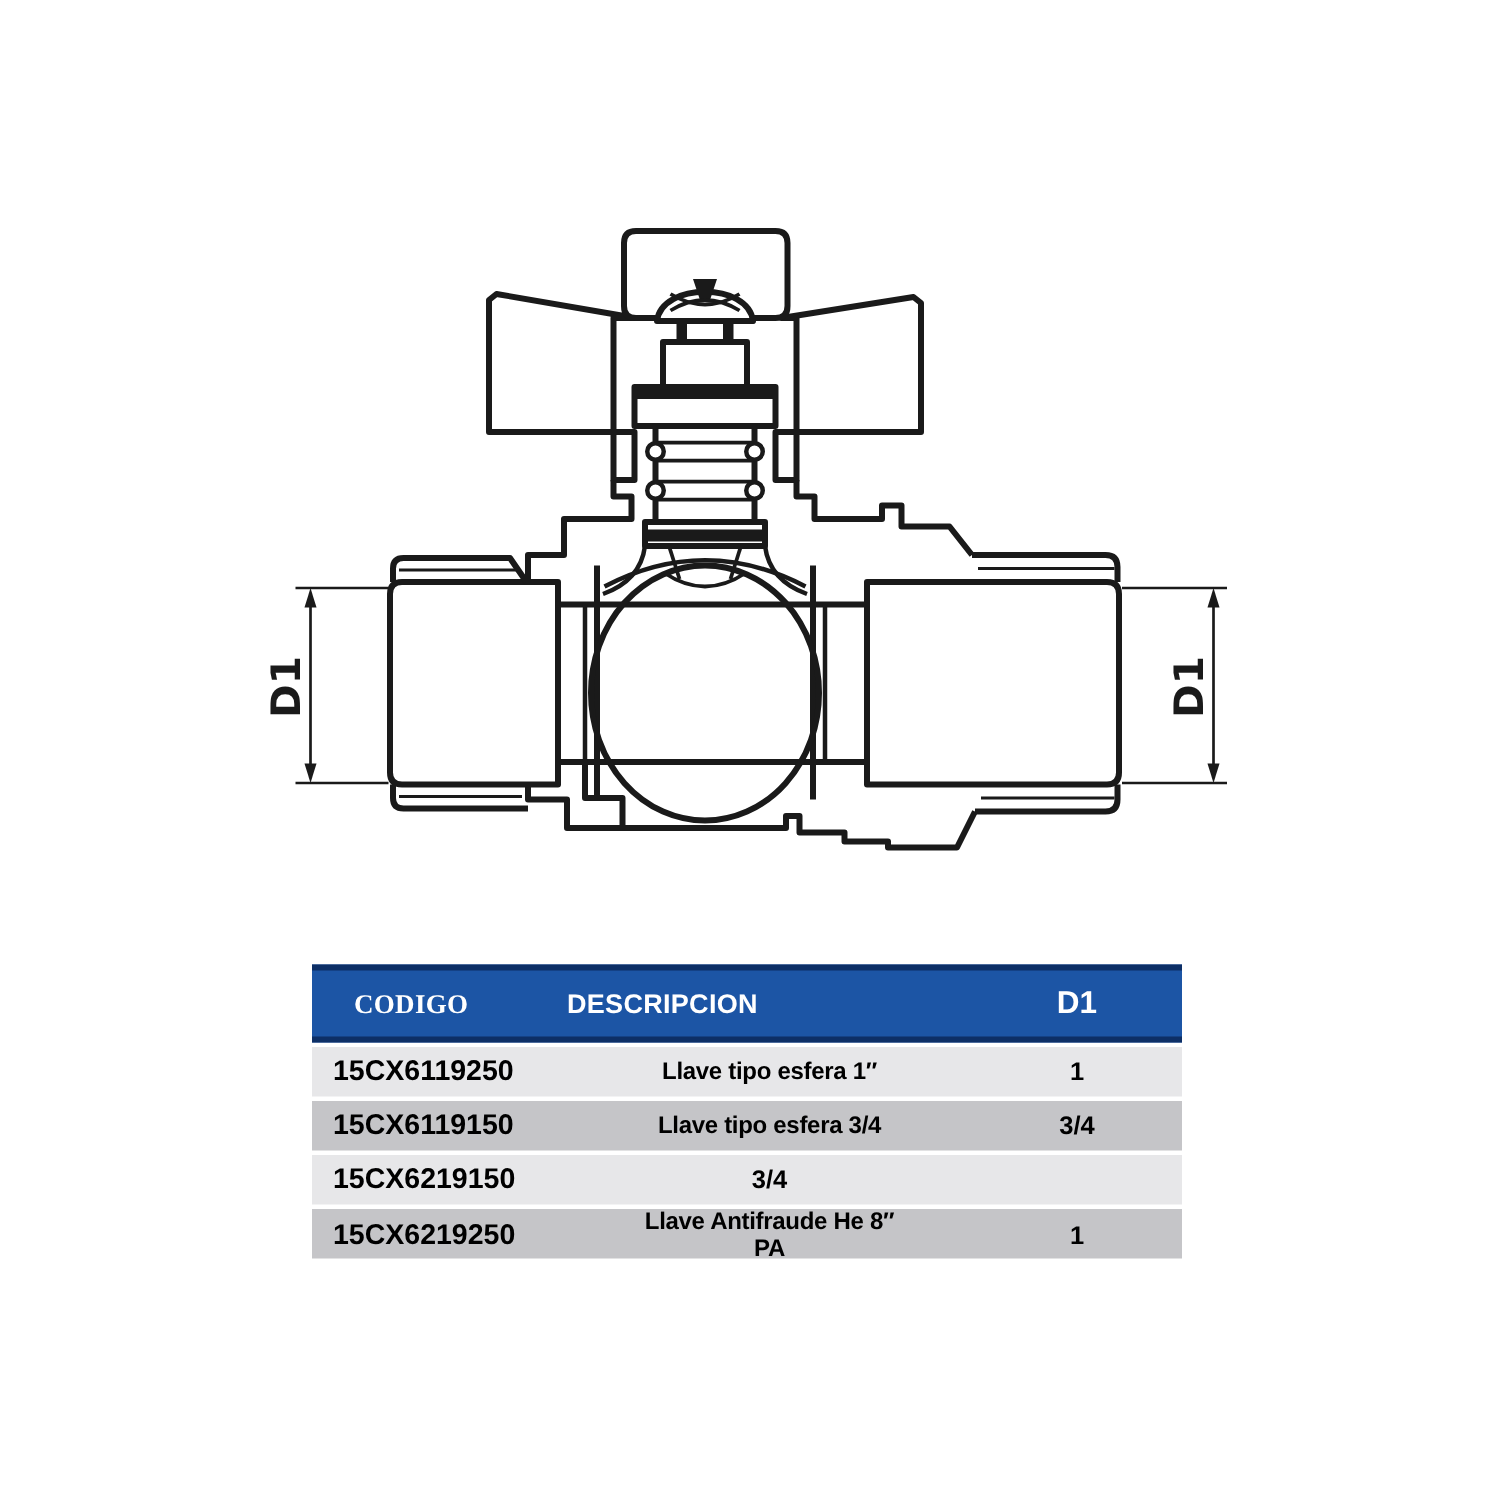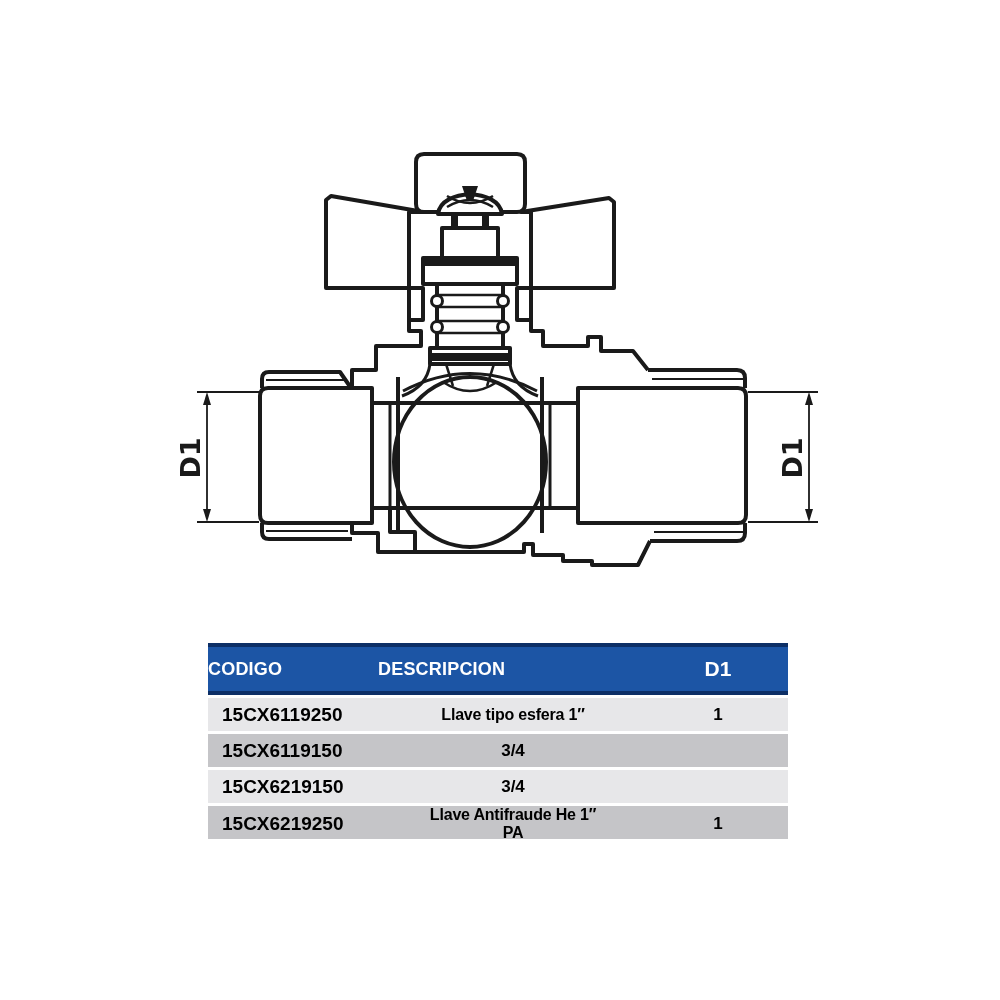--- a/index.html
+++ b/index.html
@@ -6,21 +6,21 @@
   .canvas{position:relative;width:1000px;height:1000px;background:#ffffff;overflow:hidden;
           font-family:"Liberation Sans",sans-serif;}
   .drawing-svg{position:absolute;left:0;top:0;}
 
   
   .ptable{position:absolute;left:208px;top:643px;width:580px;}
   .ptable .hdr{display:grid;grid-template-columns:170px 1fr 140px;align-items:center;
                height:52px;box-sizing:border-box;background:#1c55a5;
                border-top:4px solid #0d2f66;border-bottom:4px solid #0d2f66;
                color:#ffffff;font-weight:bold;}
-  .ptable .hdr .h1{padding-left:0;font-size:18px;letter-spacing:.2px;}
+  .ptable .hdr .h1{padding-left:28px;font-size:18px;letter-spacing:.2px;font-family:Liberation Serif, serif;}
   .ptable .hdr .h2{font-size:18px;letter-spacing:.2px;}
   .ptable .hdr .h3{text-align:center;font-size:21px;}
   .ptable .row{display:grid;grid-template-columns:170px 1fr 140px;align-items:center;
                height:33px;margin-top:3px;color:#000000;}
   .ptable .row.light{background:#e7e7e9;}
   .ptable .row.dark{background:#c5c5c8;gap:48px;}
   .ptable .row .code{padding-left:14px;font-size:19px;font-weight:bold;}
   .ptable .row .desc{font-size:16px;font-weight:bold;letter-spacing:-.2px;text-align:center;}
   .ptable .row .d1v{text-align:center;font-size:17px;font-weight:bold;}
 </style>
@@ -139,25 +139,26 @@
       <span class="h3">D1</span>
     </div>
 
     <div class="row light">
       <span class="code">15CX6119250</span>
       <span class="desc">Llave tipo esfera 1″</span>
       <span class="d1v">1</span>
     </div>
     <div class="row dark">
       <span class="code">15CX6119150</span>
+      <span class="desc">Llave tipo esfera 3/4</span>
       <span class="d1v">3/4</span>
     </div>
     <div class="row light">
       <span class="code">15CX6219150</span>
       <span class="d1v">3/4</span>
     </div>
     <div class="row dark">
       <span class="code">15CX6219250</span>
-      <span class="desc">Llave Antifraude He 1″ PA</span>
+      <span class="desc">Llave Antifraude He 8″ PA</span>
       <span class="d1v">1</span>
     </div>
   </div>
 </div>
 
 </body></html>

